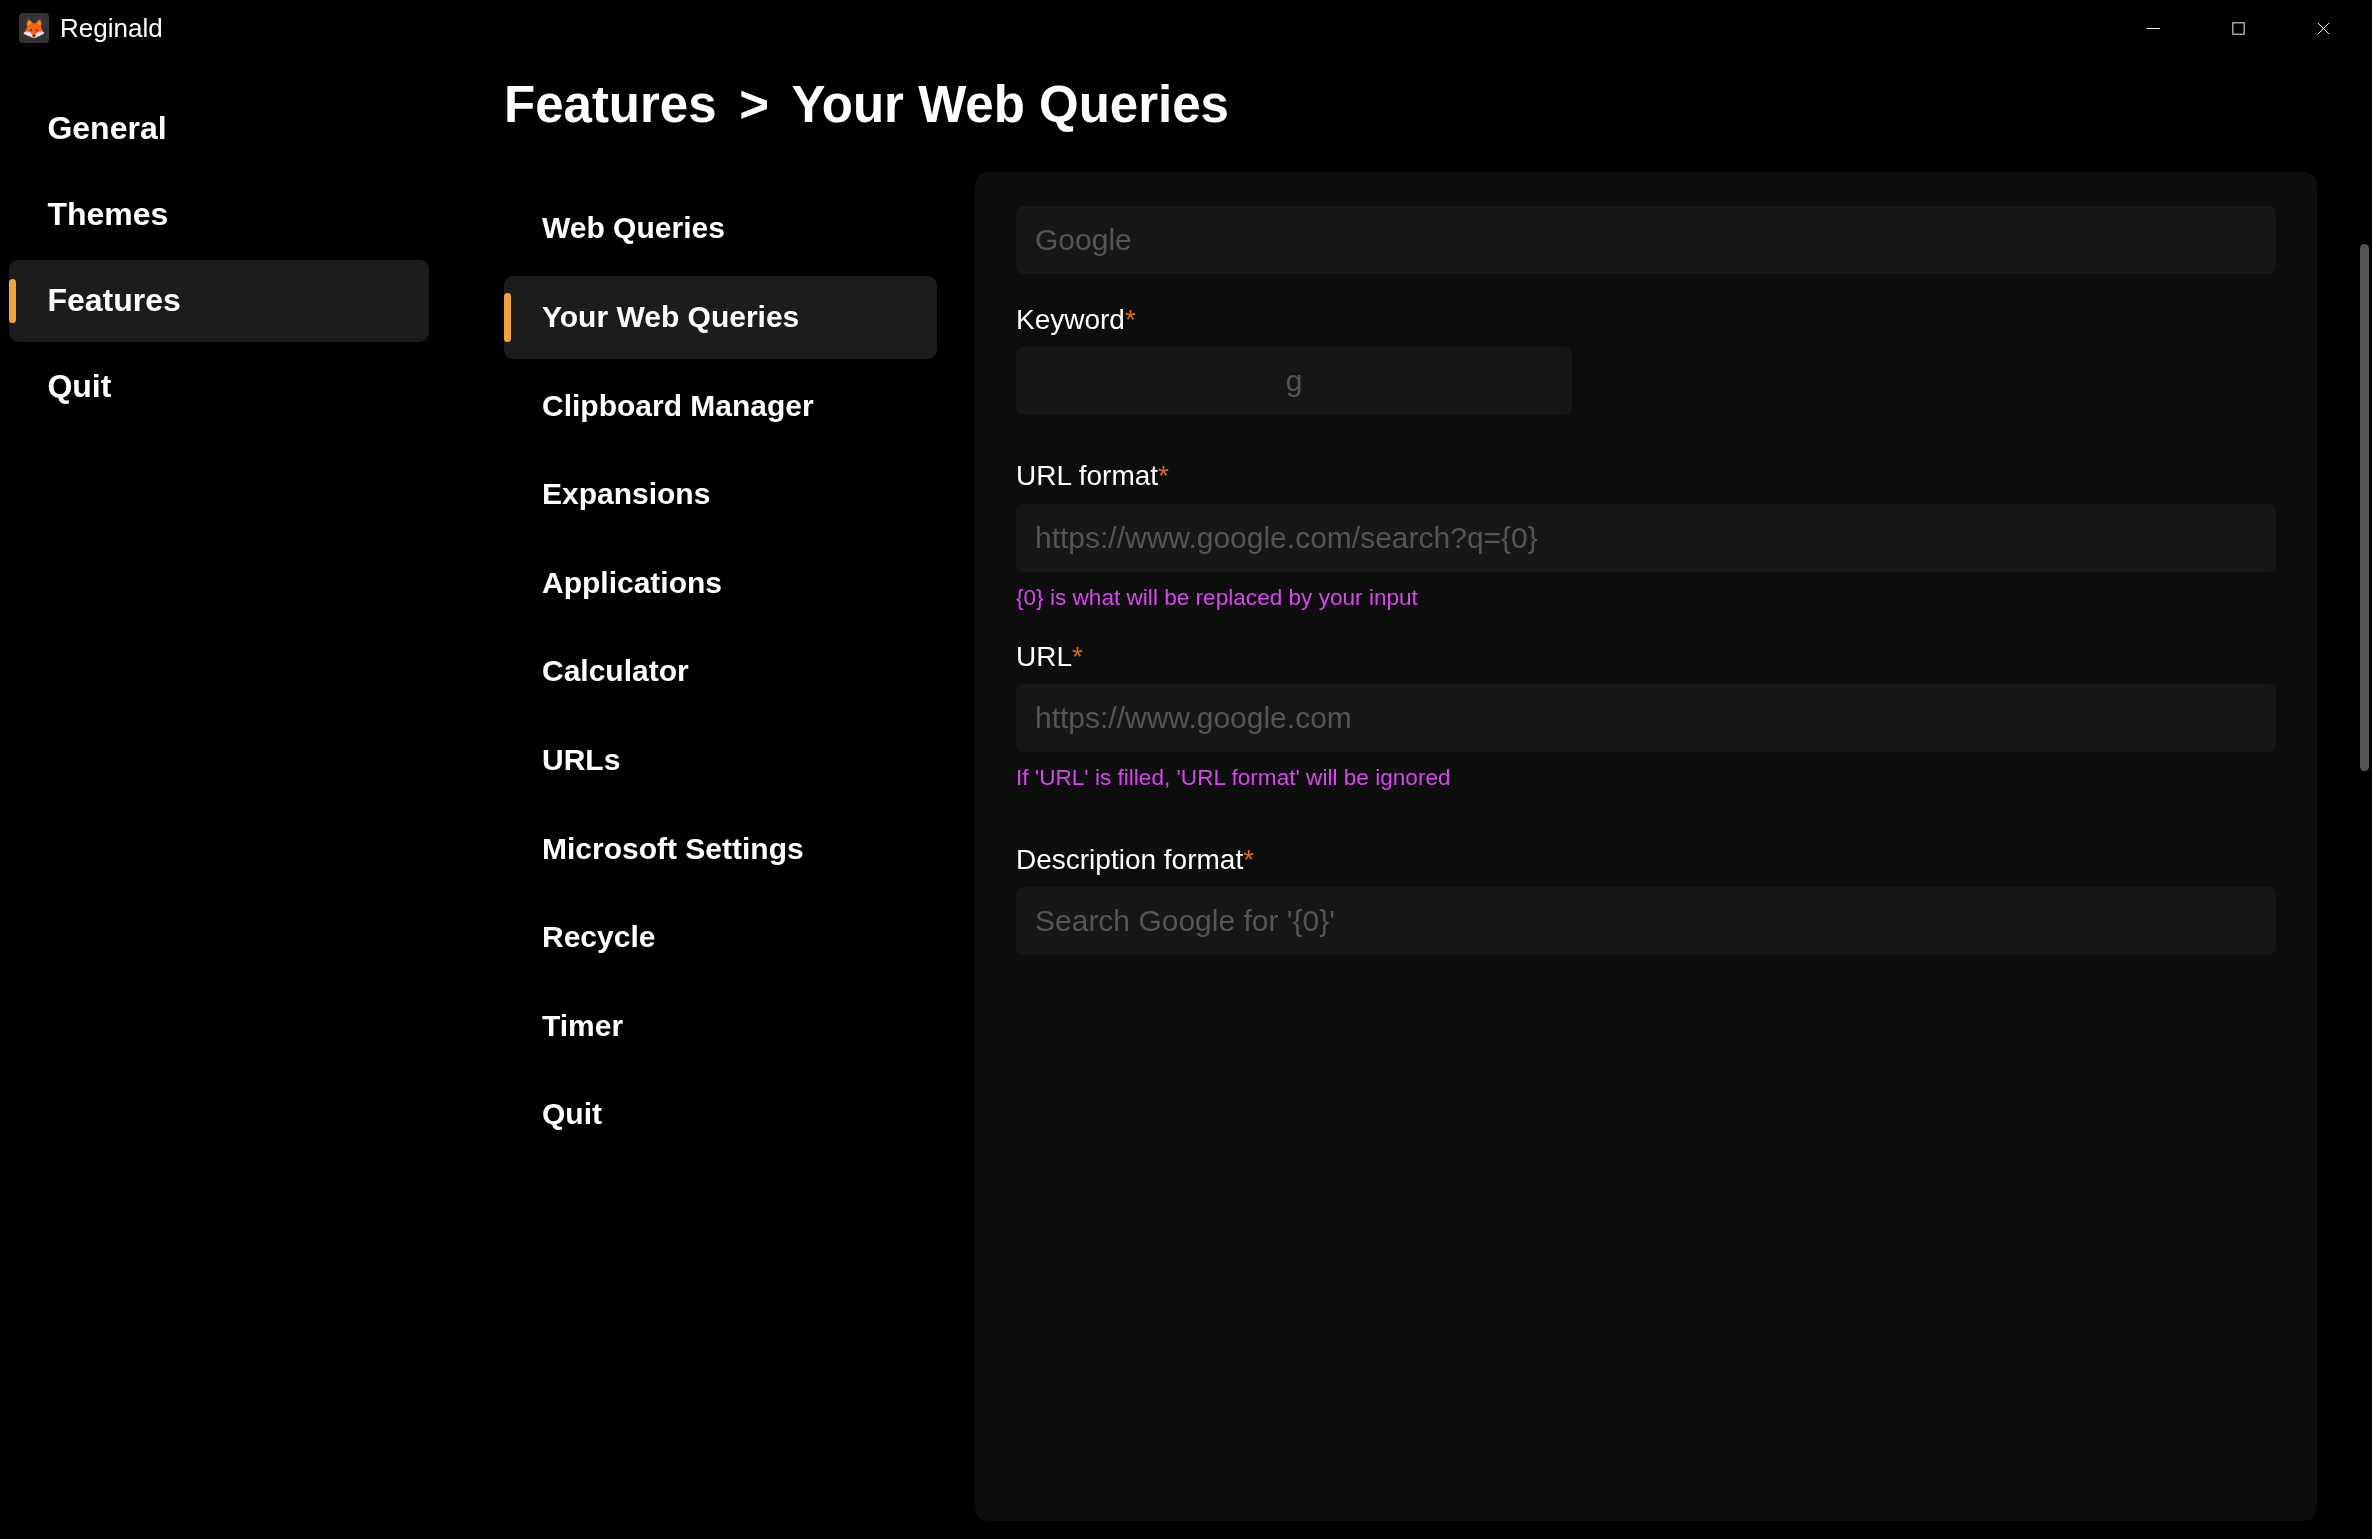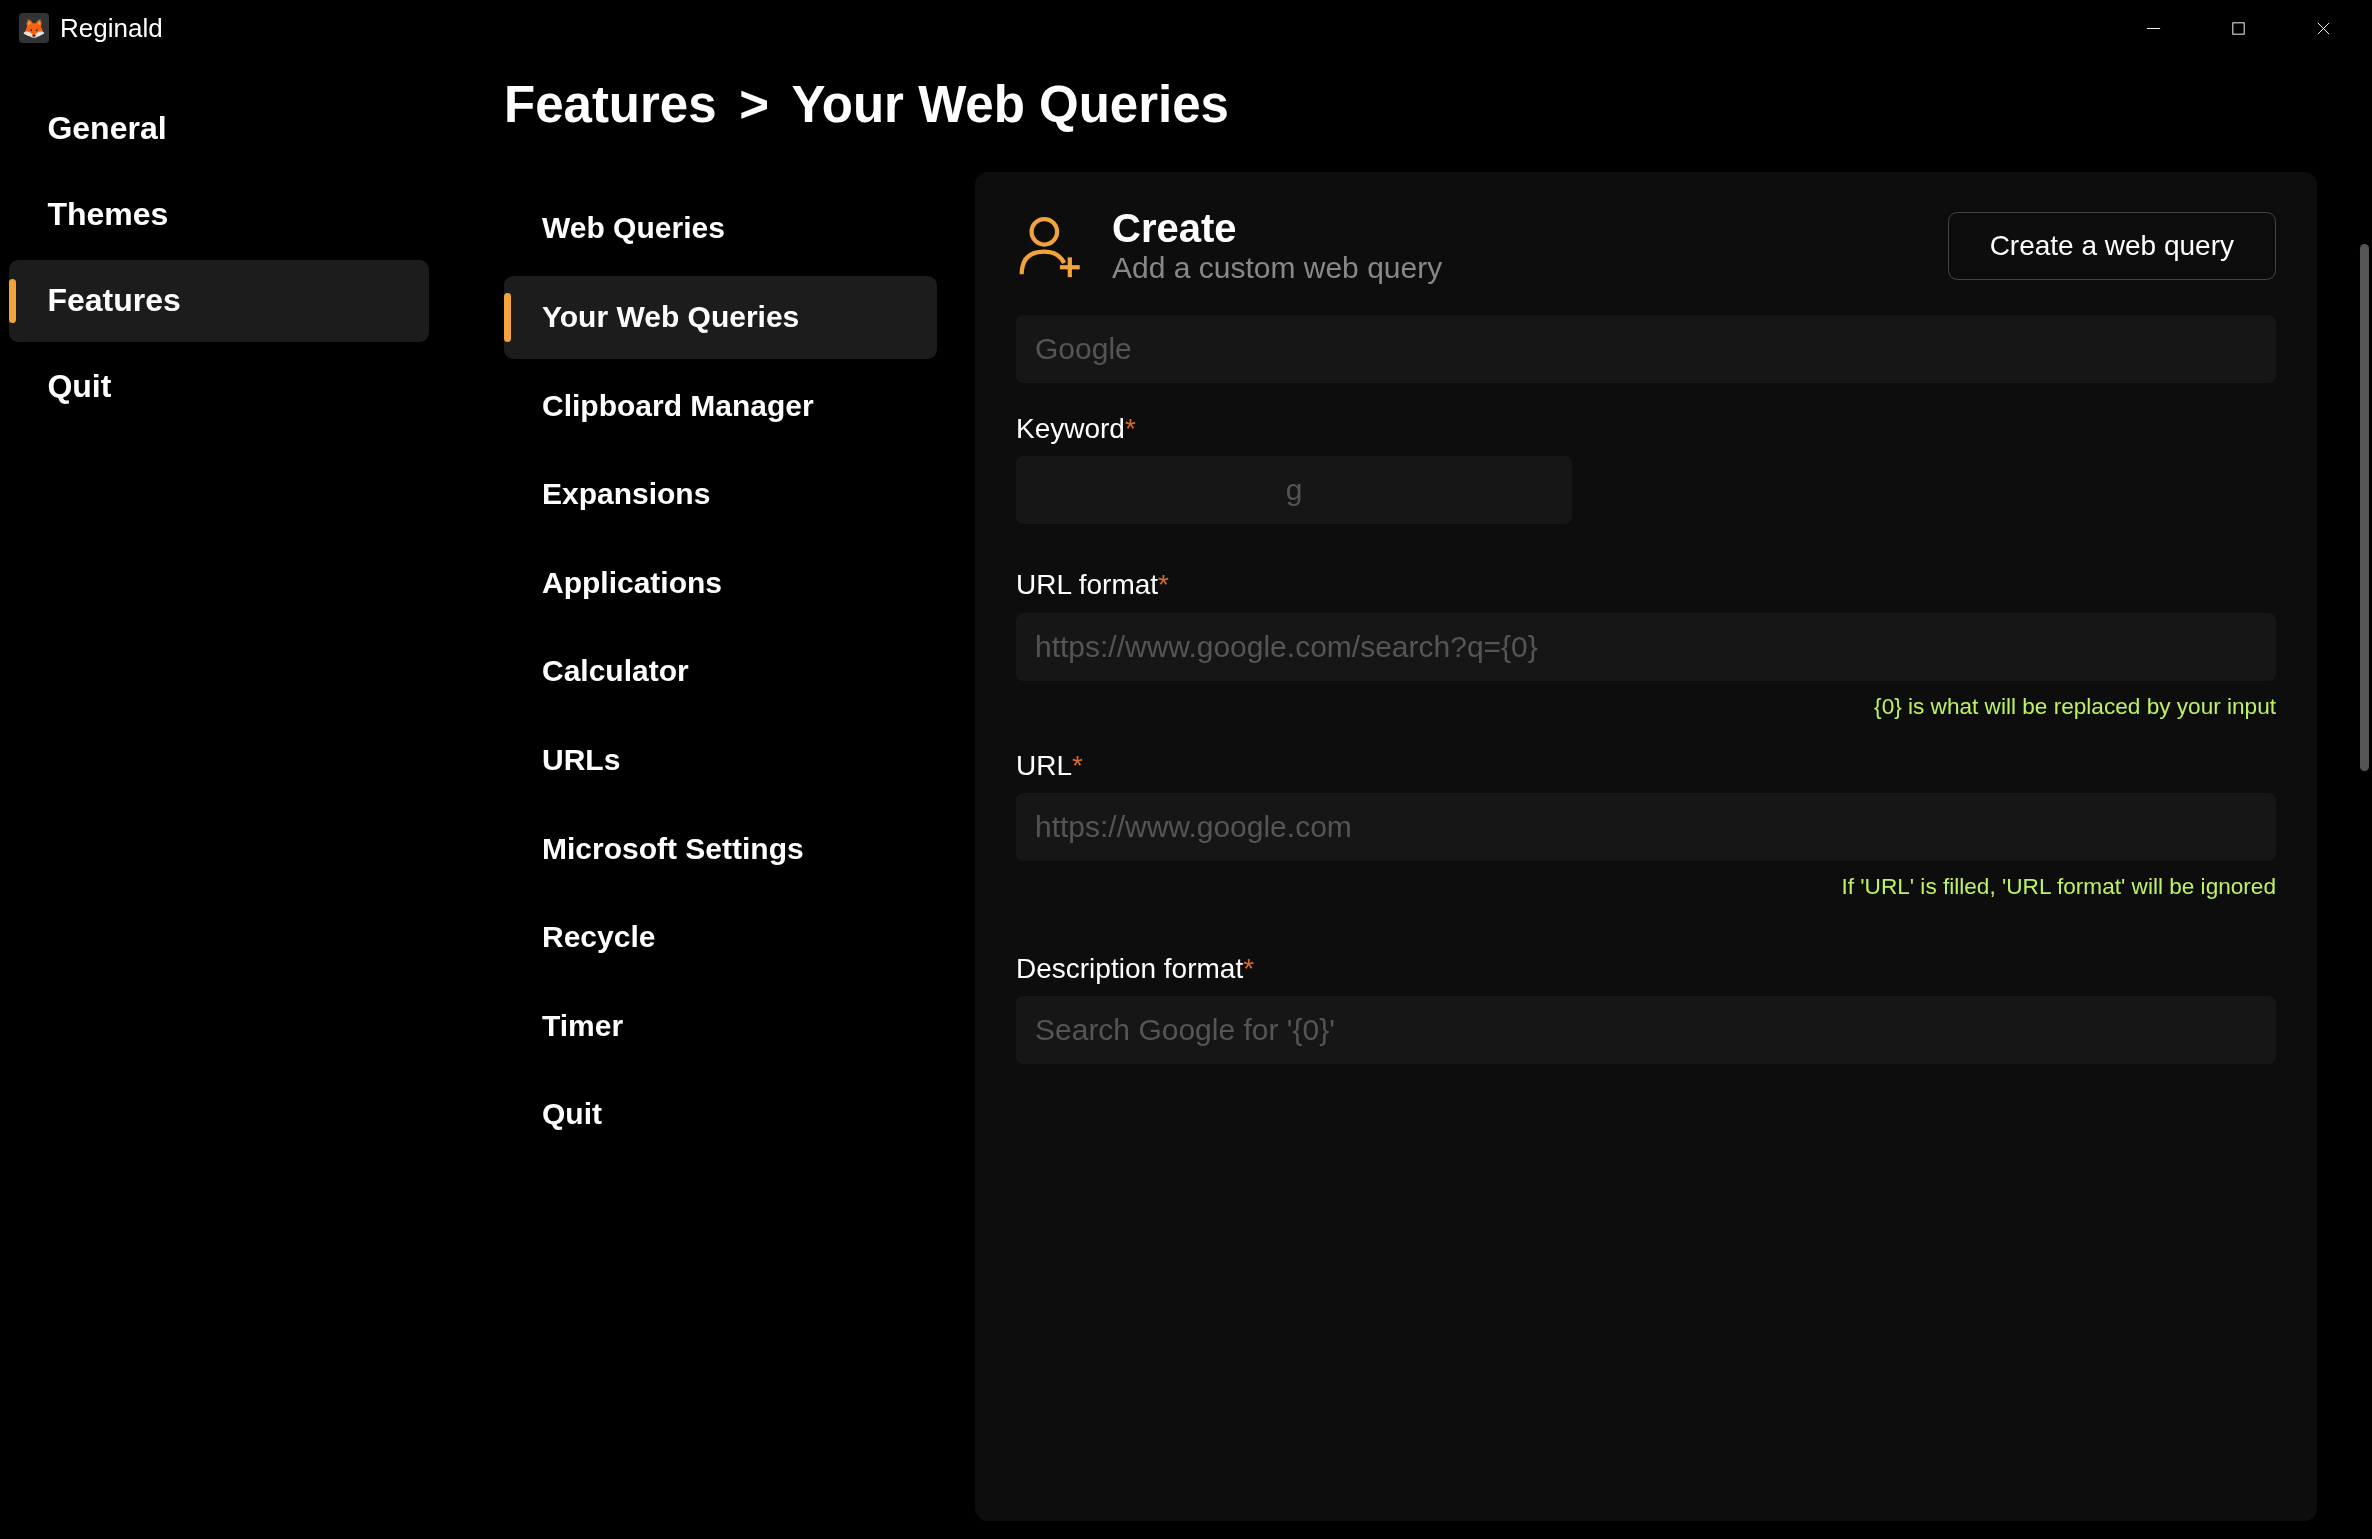--- a/index.html
+++ b/index.html
@@ -192,23 +192,22 @@
     border-radius: 7.5px;
     padding: 17px 19px;
     font-size: 30px;
     color: #a16207;
     font-family: inherit;
   }
   .form-input.short { width: 556px; text-align: center; }
   .form-input::placeholder { color: #555; }
   .form-hint {
     font-size: 22.6px;
-    color: #bef264;
+    color: #d946ef;
     margin-top: 13px;
-    text-align: right;
   }
   .checkbox-row {
     display: flex;
     align-items: center;
     gap: 17px;
     margin-top: 11.3px;
   }
   .checkbox {
     width: 40px;
     height: 40px;
@@ -285,33 +284,20 @@
         <div class="sub-item"><span>Applications</span></div>
         <div class="sub-item"><span>Calculator</span></div>
         <div class="sub-item"><span>URLs</span></div>
         <div class="sub-item"><span>Microsoft Settings</span></div>
         <div class="sub-item"><span>Recycle</span></div>
         <div class="sub-item"><span>Timer</span></div>
         <div class="sub-item"><span>Quit</span></div>
       </div>
 
       <div class="form-panel">
-        <div class="panel-header">
-          <svg class="panel-icon" viewBox="0 0 48 48">
-            <circle cx="20" cy="14" r="9" fill="none" stroke="#f2a33c" stroke-width="3"></circle>
-            <path d="M 4 44 Q 4 28 20 28 Q 30 28 34 36" fill="none" stroke="#f2a33c" stroke-width="3"></path>
-            <line x1="38" y1="32" x2="38" y2="46" stroke="#f2a33c" stroke-width="3"></line>
-            <line x1="31" y1="39" x2="45" y2="39" stroke="#f2a33c" stroke-width="3"></line>
-          </svg>
-          <div class="panel-titles">
-            <div class="panel-title">Create</div>
-            <div class="panel-subtitle">Add a custom web query</div>
-          </div>
-          <button class="panel-action">Create a web query</button>
-        </div>
 
         <div class="form-group">
           <input class="form-input" type="text" placeholder="Google" style="">
         </div>
 
         <div class="form-group">
           <label class="form-label"><span>Keyword</span><span class="req">*</span></label>
           <input class="form-input short" type="text" placeholder="g" style="">
         </div>
 

